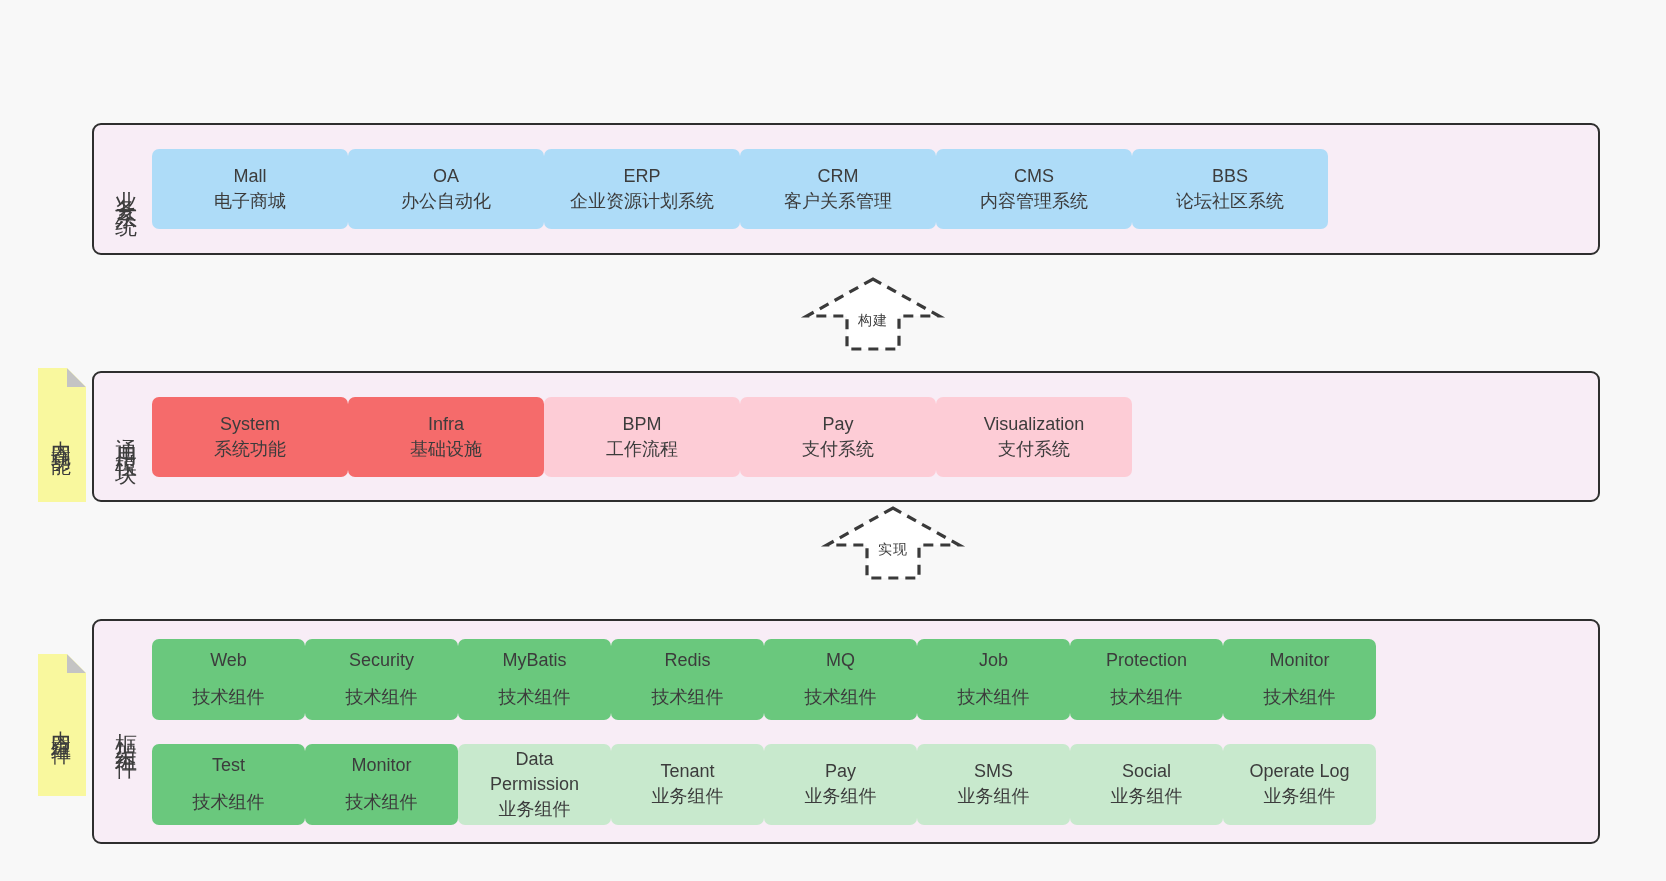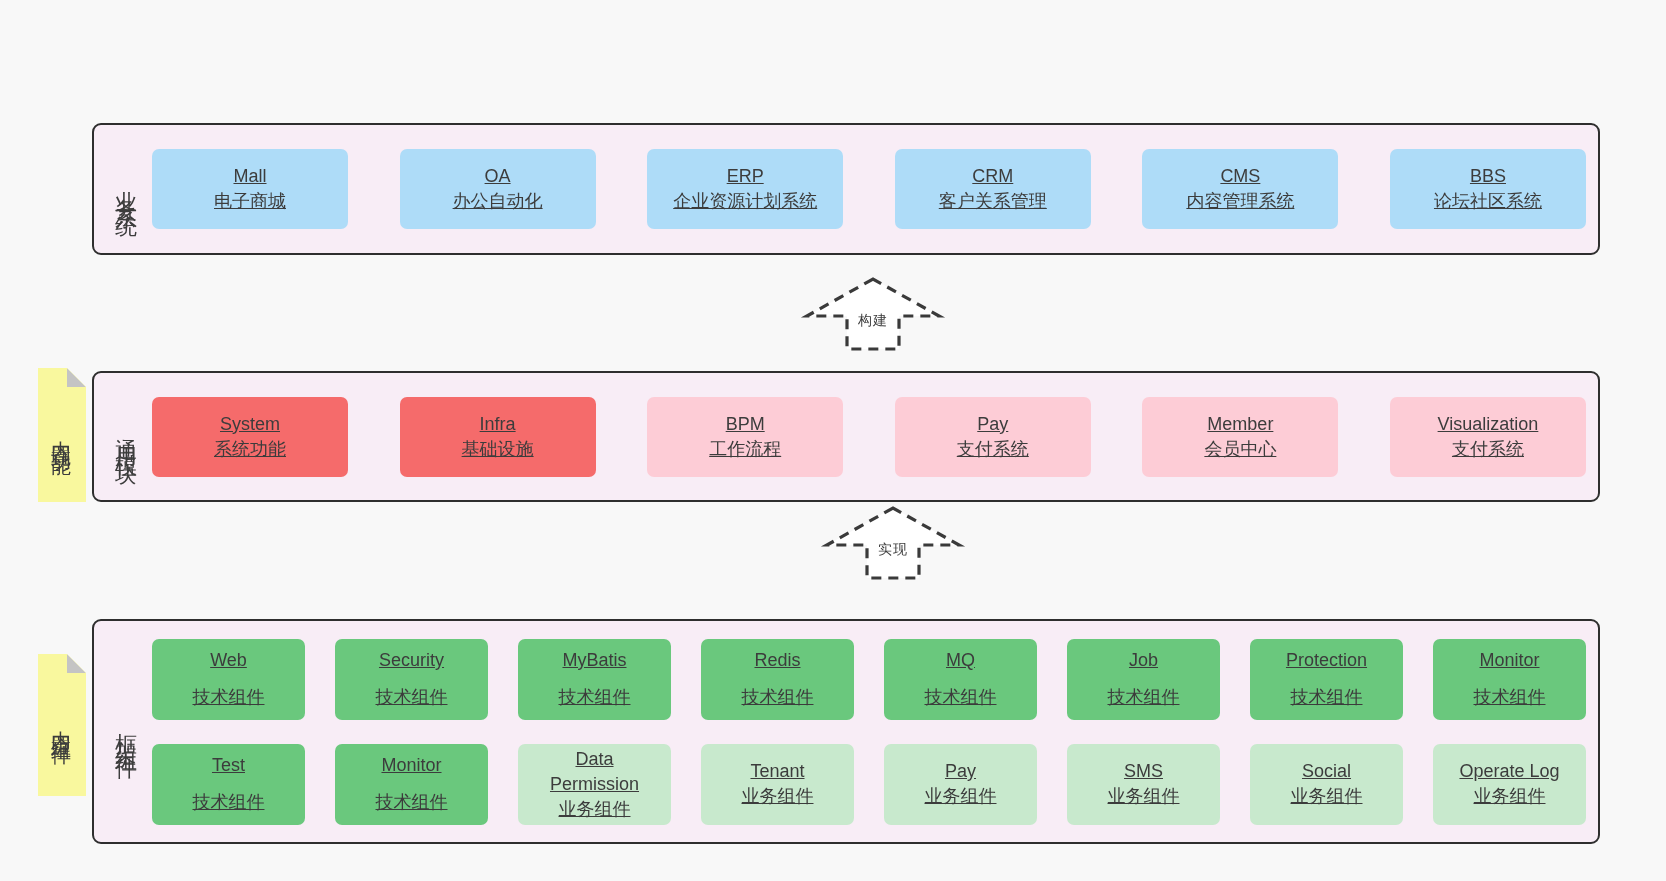--- a/index.html
+++ b/index.html
@@ -31,21 +31,21 @@
     position:absolute;left:10px;top:0;height:100%;width:44px;
     display:flex;align-items:center;justify-content:center;
     writing-mode:vertical-rl;text-orientation:upright;
     font-size:22px;letter-spacing:8px;color:var(--text,#3c3c3c);
   }
   .rows{
     position:absolute;top:0;left:0;right:0;bottom:0;
     display:flex;flex-direction:column;justify-content:center;gap:24px;
     padding:0 12px 0 58px;
   }
-  .row{display:flex;justify-content:space-between;text-decoration:underline;}
+  .row{display:flex;justify-content:flex-start;}
   .box{
     box-sizing:border-box;
     width:196px;height:80px;
     border-radius:7px;
     display:flex;flex-direction:column;align-items:center;justify-content:center;
     text-align:center;font-size:18px;line-height:25px;
     color:var(--text,#3c3c3c);
   }
   #layer-2 .box{width:153px;height:81px;}
   .box-title{white-space:pre-line;}
@@ -148,24 +148,20 @@
           </div>
           <div class="box pink">
             <div class="box-title">BPM</div>
             <div class="box-sub">工作流程</div>
           </div>
           <div class="box pink">
             <div class="box-title">Pay</div>
             <div class="box-sub">支付系统</div>
           </div>
           <div class="box pink">
-            <div class="box-title">Member</div>
-            <div class="box-sub">会员中心</div>
-          </div>
-          <div class="box pink">
             <div class="box-title">Visualization</div>
             <div class="box-sub">支付系统</div>
           </div>
         </div>
       </div>
   </section>
 
   <div class="arrow" id="arrow-1">
     <svg viewBox="0 0 140 76">
       <path d="M70,3 L4,40 L44,40 L44,73 L96,73 L96,40 L136,40 Z" fill="#ffffff" stroke="#3a3a3a" stroke-width="3.2" stroke-dasharray="10 7" stroke-linejoin="miter"></path>

